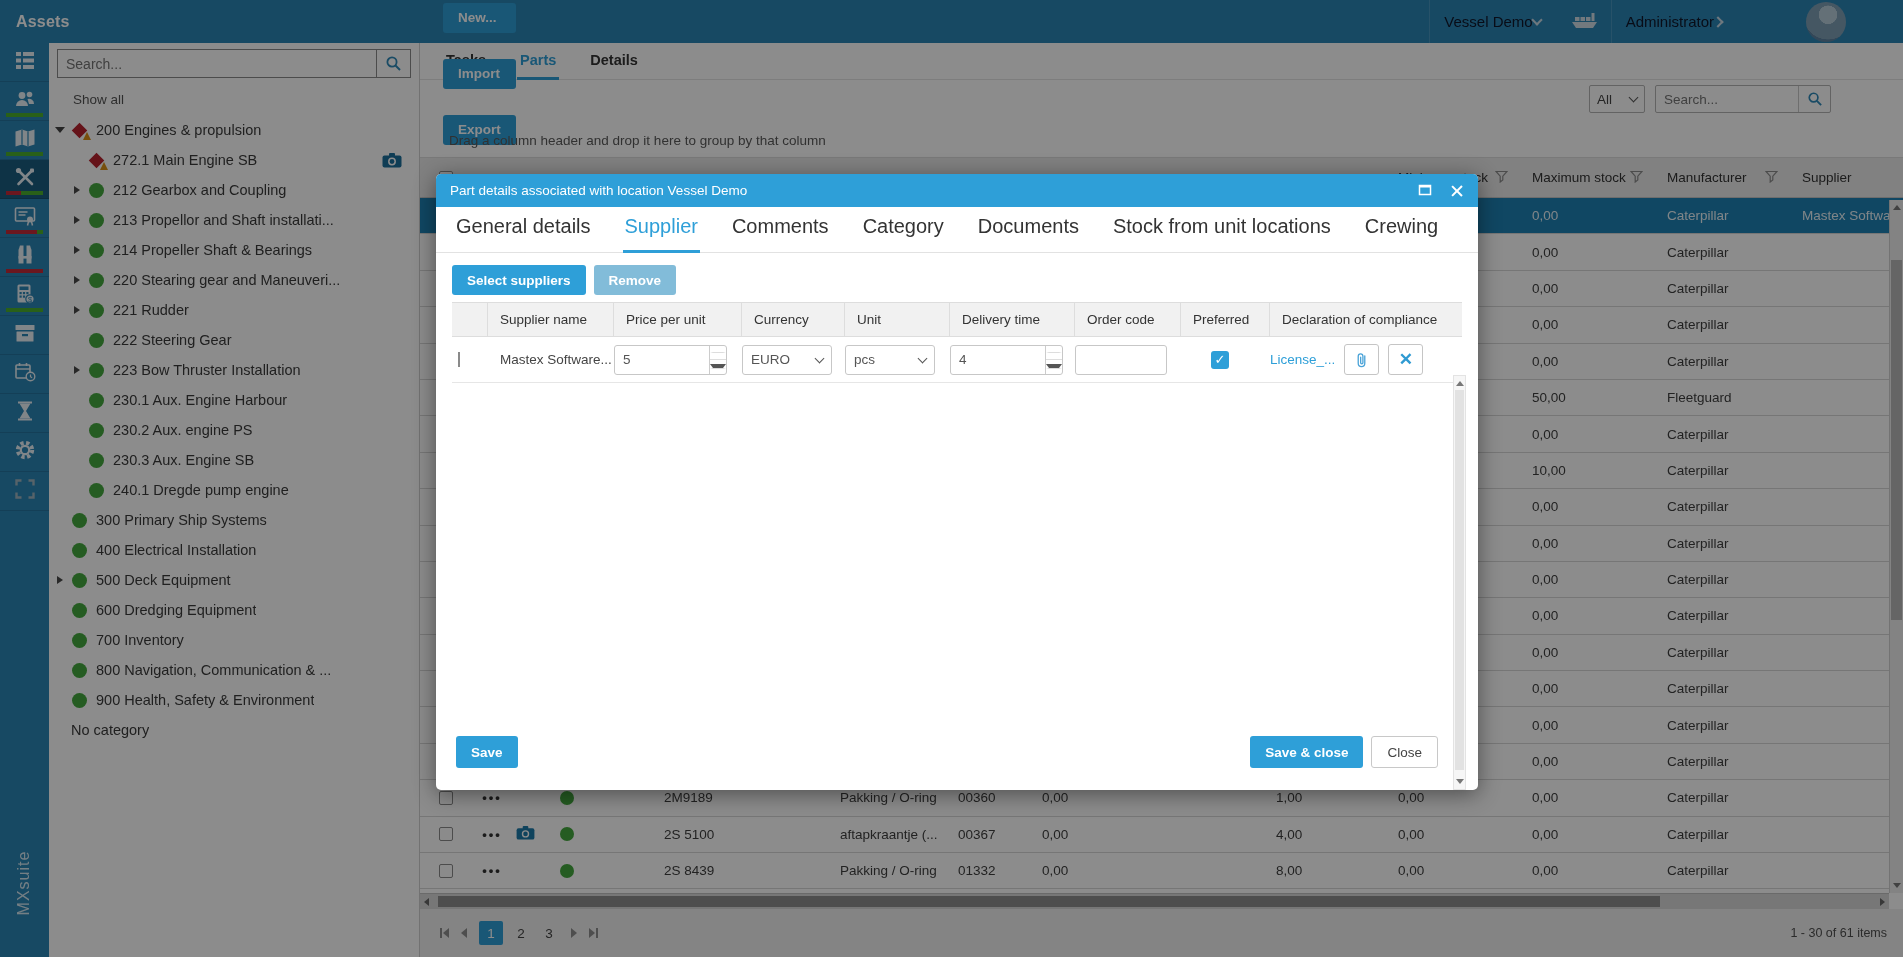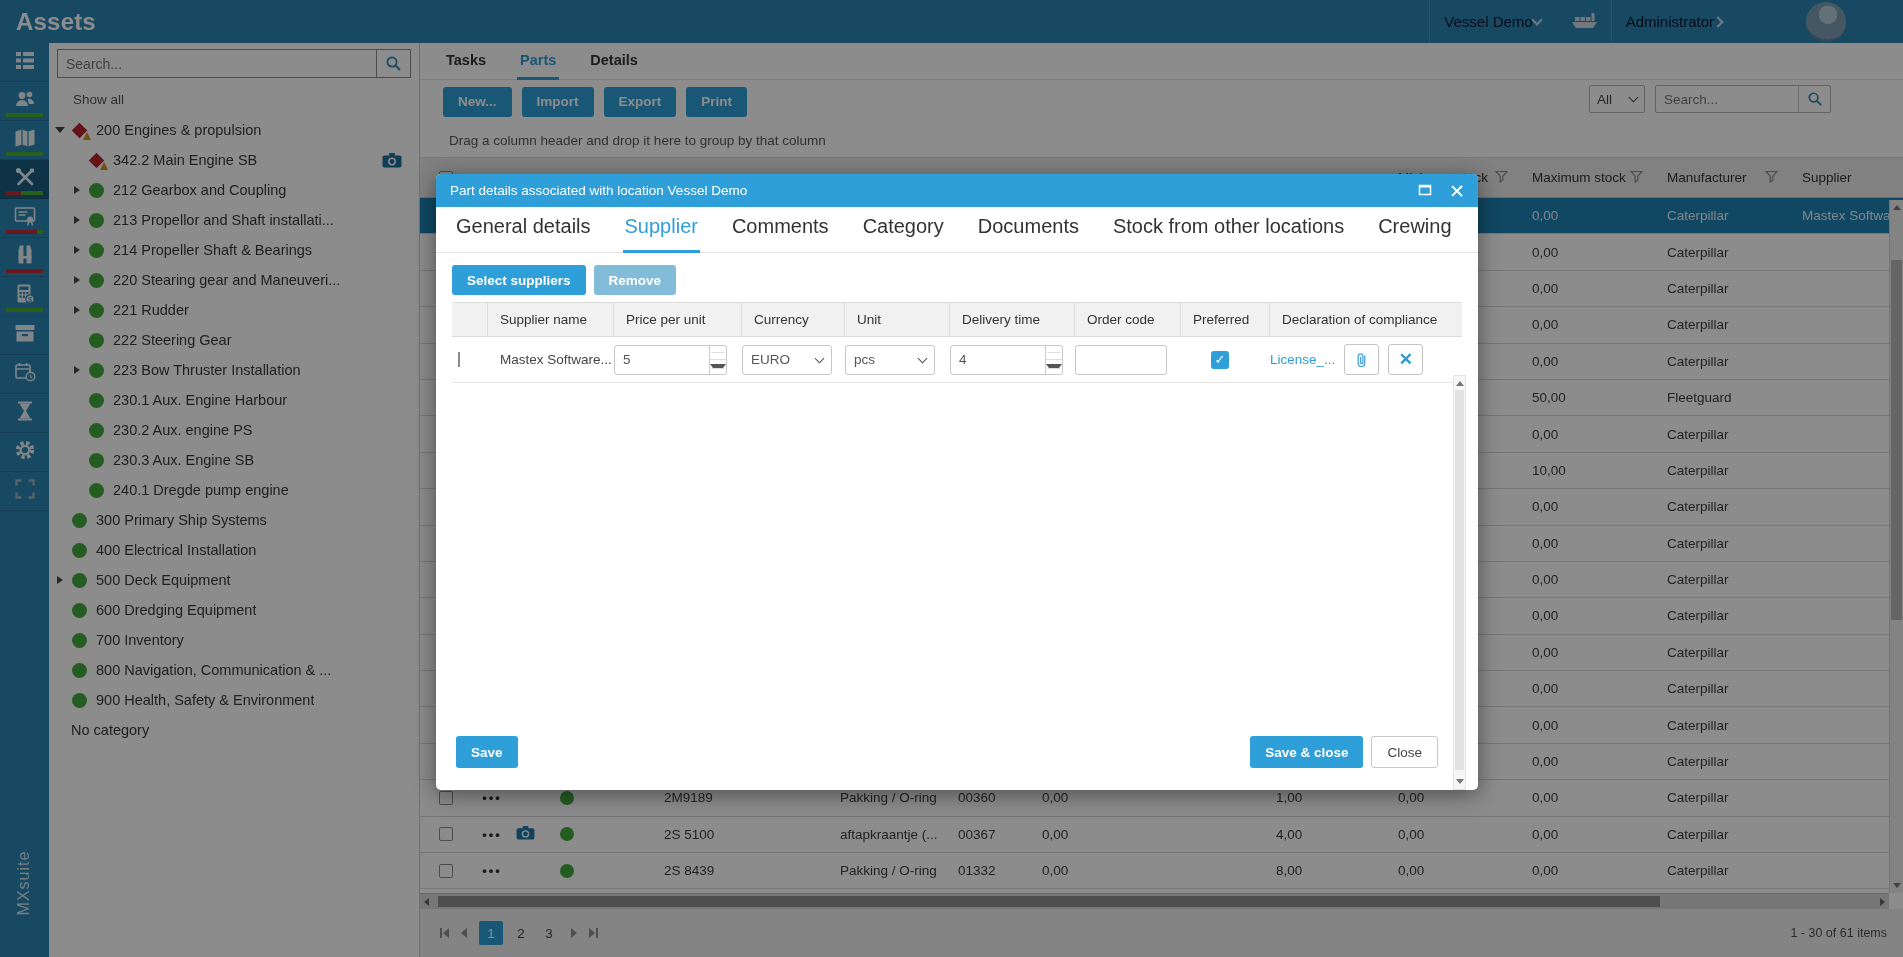--- a/index.html
+++ b/index.html
@@ -6,21 +6,21 @@
   *{box-sizing:border-box;}
   .app{position:relative;width:1903px;height:957px;overflow:hidden;
        font-family:"Liberation Sans",sans-serif;background:#fff;}
   :root{
     --bar:#2b85b5; --blue:#2e9fd8; --sel:#1e82b4; --green:#44a83e;
     --red:#b8232f; --orange:#cf8a1f; --ico:#e9f2f7;
   }
   
   .topbar{position:absolute;left:0;top:0;width:1903px;height:43px;background:var(--bar);
           display:flex;align-items:center;z-index:1;}
-  .tb-title{color:#fff;font-size:24px;font-weight:bold;margin-left:16px;letter-spacing:.2px;}
+  .tb-title{color:#fff;font-size:16px;font-weight:bold;margin-left:16px;letter-spacing:.2px;}
   .tb-right{position:absolute;right:0;top:0;height:43px;display:flex;align-items:center;}
   .tb-div{width:1px;height:43px;background:rgba(255,255,255,.14);}
   .tb-item{color:#0f172a;font-size:15px;padding:0 14px;display:flex;align-items:center;}
   .chev-d{width:8px;height:8px;border-right:2px solid #c9dbe6;border-bottom:2px solid #c9dbe6;
           transform:rotate(45deg);margin-top:-4px;}
   .chev-r{width:8px;height:8px;border-right:2px solid #c9dbe6;border-top:2px solid #c9dbe6;
           transform:rotate(45deg);}
   .ship{margin:0 10px 0 14px;}
   .avatar{width:40px;height:40px;border-radius:50%;margin:0 57px 0 70px;
           background:radial-gradient(circle at 55% 32%,#b7cdd9 0 26%,#7e9fb4 27% 70%,#5d82a0 71%);}
@@ -390,21 +390,21 @@
           </span>
           <span class="status red"></span>
           <span class="tlabel">200 Engines &amp; propulsion</span>
 
         </div>
 
 
         <div class="titem child">
           <span class="exp"></span>
           <span class="status red"></span>
-          <span class="tlabel">342.2 Main Engine SB</span>
+          <span class="tlabel">272.1 Main Engine SB</span>
           <span class="t-cam">
             <svg width="20" height="16" viewBox="0 0 20 16">
               <rect x="0.5" y="3.5" width="19" height="12" rx="2" fill="#1d6f9c"></rect>
               <rect x="7" y="1" width="6" height="3.5" rx="1" fill="#1d6f9c"></rect>
               <circle cx="10" cy="9.5" r="3.2" fill="none" stroke="#fff" stroke-width="1.5"></circle>
             </svg>
           </span>
         </div>
 
 
@@ -560,21 +560,21 @@
   <div class="main">
     <div class="m-tabs-row">
 
         <div class="m-tab">Tasks</div>
 
         <div class="m-tab active">Parts</div>
 
         <div class="m-tab">Details</div>
       </div>
     <div class="toolbar">
-      <span style="display:flex;gap:10px;">
+      <span style="display:flex;gap:26px;flex-direction:column;">
 
       <button class="btn-blue">New...</button>
           <button class="btn-blue">Import</button>
           <button class="btn-blue">Export</button>
           <button class="btn-blue">Print</button>
         </span>
       <div class="tb-filter">
         <span>All</span>
         <span class="schev"></span>
       </div>
@@ -1119,21 +1119,21 @@
         <span class="xicon"></span>
       </span>
     </div>
     <div class="mo-tabs">
 
     <div class="mo-tab">General details</div>
         <div class="mo-tab active">Supplier</div>
         <div class="mo-tab">Comments</div>
         <div class="mo-tab">Category</div>
         <div class="mo-tab">Documents</div>
-        <div class="mo-tab">Stock from other locations</div>
+        <div class="mo-tab">Stock from unit locations</div>
         <div class="mo-tab">Crewing</div>
       </div>
     <div class="mo-body">
       <div class="mo-btnrow">
         <button class="btn-blue">Select suppliers</button>
         <button class="btn-light">Remove</button>
       </div>
       <div class="mo-thead">
         <span class="mc mc0"></span>
         <span class="mc mc1">Supplier name</span>

